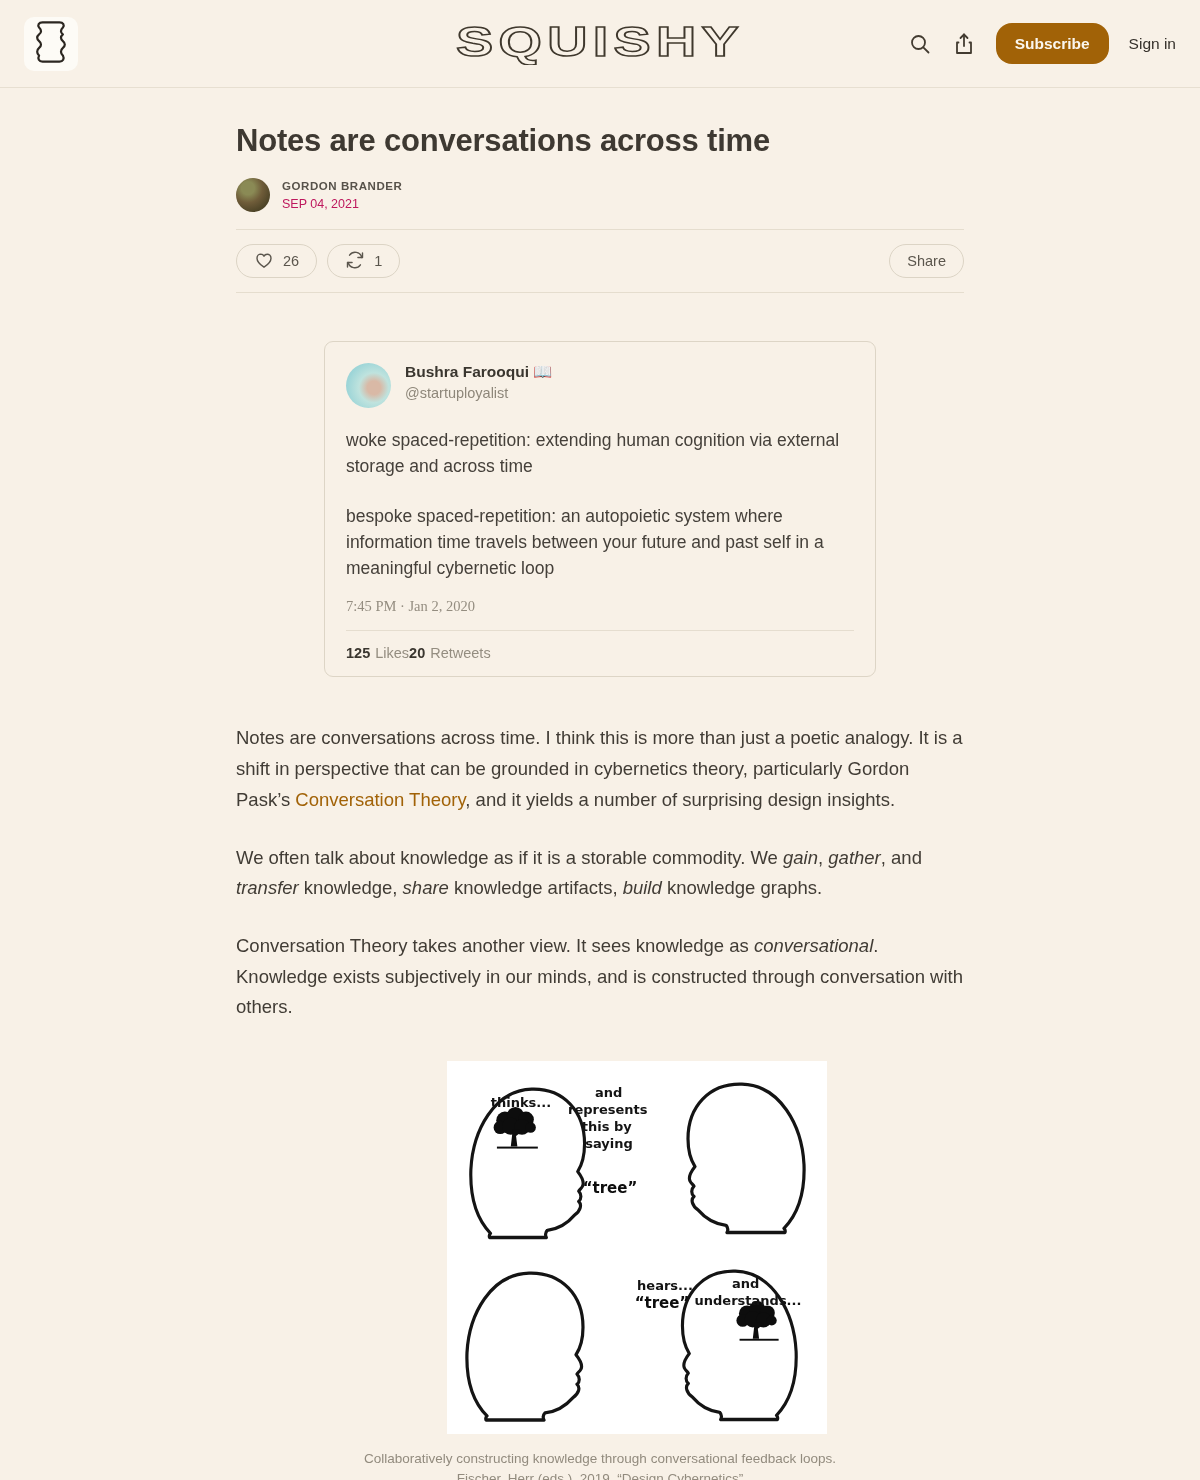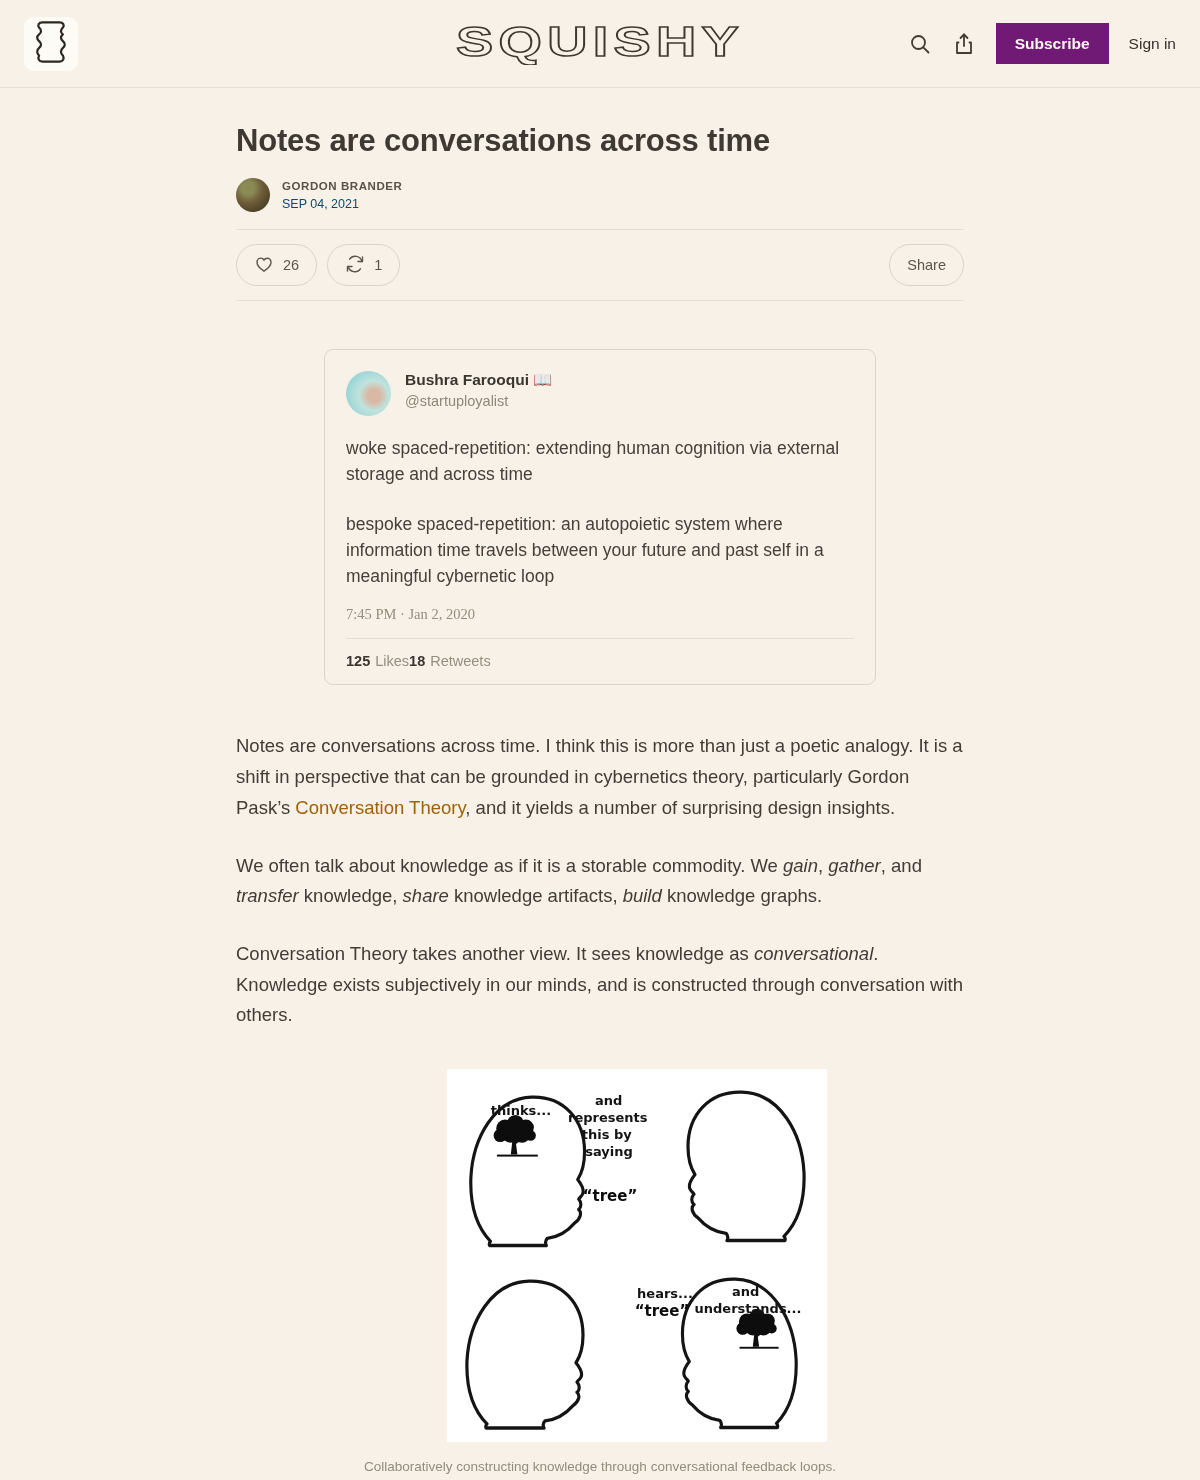--- a/index.html
+++ b/index.html
@@ -16,41 +16,41 @@
     display: flex; align-items: center; padding: 0 24px;
   }
   .logo-box {
     width: 54px; height: 54px; background: #fdfbf6; border-radius: 10px;
     display: flex; align-items: center; justify-content: center; cursor: pointer;
   }
   .brand-wrap { position: absolute; left: 50%; top: 50%; transform: translate(-50%,-50%); }
   .header-right { position: absolute; right: 24px; display: flex; align-items: center; gap: 20px; }
   .hicon { width: 24px; height: 24px; color: #423b30; cursor: pointer; }
   .subscribe-btn {
-    background: #701a75; color: #fbf7ef; border: none; border-radius: 0;
+    background: #a16207; color: #fbf7ef; border: none; border-radius: 16px;
     height: 41px; padding: 0 19px; font-size: 15.5px; font-weight: 600;
     font-family: inherit; cursor: pointer;
   }
   .signin { font-size: 15.5px; color: #35302a; cursor: pointer; }
   
   .main-col { width: 728px; margin: 0 auto; }
   .post-title { font-size: 31px; font-weight: 700; color: #3e3932; letter-spacing: -.2px; margin-top: 35px; }
   .byline { display: flex; align-items: center; gap: 12px; margin-top: 19px; }
   .author-avatar {
     width: 34px; height: 34px; border-radius: 50%;
     background: radial-gradient(circle at 35% 30%, #8a8a55 0 20%, #6f5c39 45%, #4d4427 75%, #7c6a45);
     cursor: pointer; flex: none;
   }
   .byline-name { font-size: 11.5px; font-weight: 700; letter-spacing: .05em; color: #57524a; cursor: pointer; }
-  .byline-date { font-size: 12.5px; color: #0c4a6e; margin-top: 5px; }
+  .byline-date { font-size: 12.5px; color: #be185d; margin-top: 5px; }
   .rule { border: none; border-top: 1px solid #e5ddce; margin-top: 17px; }
   .actions-row { display: flex; align-items: center; justify-content: space-between; padding: 14px 0; }
   .pill-group { display: flex; gap: 10px; }
   .pill {
-    display: flex; align-items: center; gap: 9px; height: 42px; padding: 0 17px;
+    display: flex; align-items: center; gap: 9px; height: 34px; padding: 0 17px;
     border: 1px solid #dcd4c5; border-radius: 24px; background: transparent;
     font-size: 14.5px; color: #5b564d; font-family: inherit; cursor: pointer;
   }
   .pill svg { width: 20px; height: 20px; }
   
   .tweet-card {
     width: 552px; margin: 48px auto 0; border: 1px solid #ddd5c6; border-radius: 9px;
     padding: 21px 21px 15px; cursor: pointer;
   }
   .tweet-head { display: flex; align-items: flex-start; gap: 14px; }
@@ -161,21 +161,21 @@
         <div class="tweet-handle">@startuployalist</div>
       </div>
     </div>
     <div class="tweet-body">
       <p>woke spaced-repetition: extending human cognition via external storage and across time</p>
       <p>bespoke spaced-repetition: an autopoietic system where information time travels between your future and past self in a meaningful cybernetic loop</p>
     </div>
     <div class="tweet-time">7:45 PM · Jan 2, 2020</div>
     <div class="tweet-stats">
       <span><b>125</b><span>Likes</span></span>
-      <span><b>18</b><span>Retweets</span></span>
+      <span><b>20</b><span>Retweets</span></span>
     </div>
   </div>
 
   <div class="article-body">
       <p><span>Notes are conversations across time. I think this is more than just a poetic analogy. It is a shift in perspective that can be grounded in cybernetics theory, particularly Gordon Pask’s </span><a class="link" href="#">Conversation Theory</a><span>, and it yields a number of surprising design insights.</span></p>
       <p><span>We often talk about knowledge as if it is a storable commodity. We </span><em>gain</em><span>, </span><em>gather</em><span>, and </span><em>transfer</em><span> knowledge, </span><em>share</em><span> knowledge artifacts, </span><em>build</em><span> knowledge graphs.</span></p>
       <p><span>Conversation Theory takes another view. It sees knowledge as </span><em>conversational</em><span>. Knowledge exists subjectively in our minds, and is constructed through conversation with others.</span></p>
     </div>
 
   <div class="figure-img">

